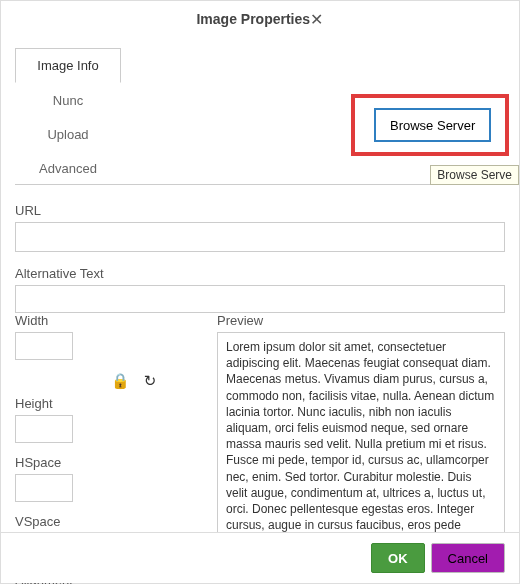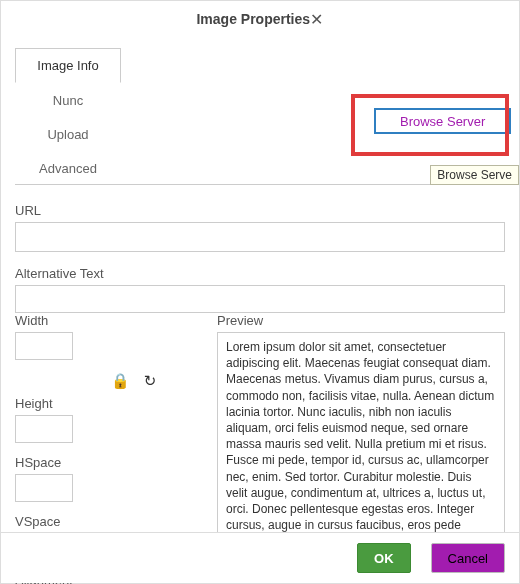--- a/index.html
+++ b/index.html
@@ -89,24 +89,24 @@
     top: 93px;
     left: 350px;
     width: 158px;
     height: 62px;
     pointer-events: none;
   }
   .browse-btn {
     position: absolute;
     top: 107px;
     left: 373px;
-    height: 26px;
-    padding: 0 24px;
-    font-size: 13px;
-    color: #a21caf;
+    height: 34px;
+    padding: 0 14px;
+    font-size: 13px;
+    color: #000000;
     background: #fff;
     border: 2px solid #2f7fc1;
     cursor: pointer;
   }
   .tooltip {
     position: absolute;
     top: 164px;
     right: 0;
     background: #fffff0;
     border: 1px solid #b8b8a0;
@@ -176,21 +176,21 @@
   }
   .footer {
     position: absolute;
     bottom: 0;
     left: 0;
     right: 0;
     border-top: 1px solid #ddd;
     padding: 10px 14px;
     display: flex;
     justify-content: flex-end;
-    gap: 20px;
+    gap: 6px;
     background: #fff;
   }
   .btn {
     height: 30px;
     padding: 0 16px;
     font-size: 13px;
     border: 1px solid #bbb;
     background: #a21caf;
     cursor: pointer;
     border-radius: 2px;

